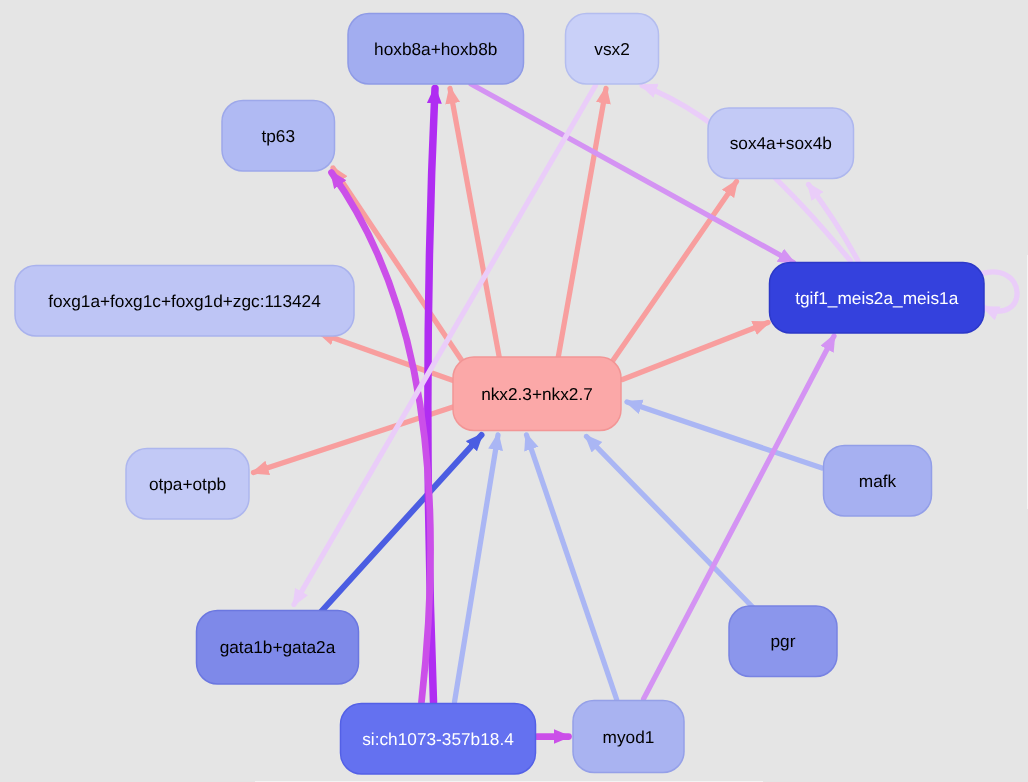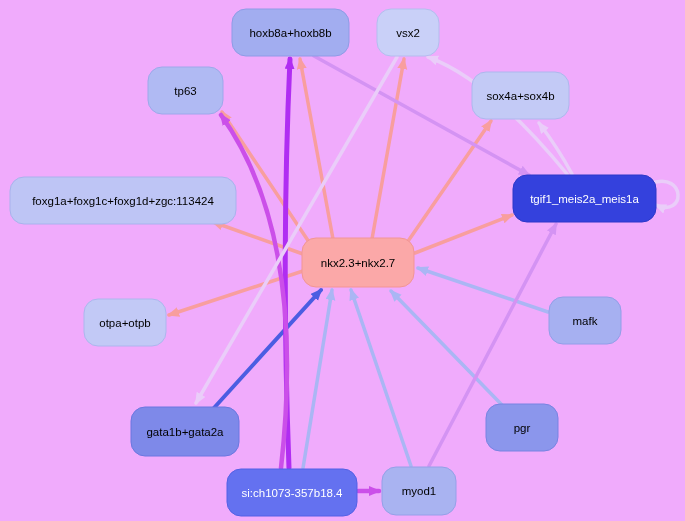--- a/index.html
+++ b/index.html
@@ -1,21 +1,21 @@
 <!DOCTYPE html>
 <html><head>
 <meta charset="utf-8">
 <style>
   html, body { margin: 0; padding: 0; background: #ffffff; }
   body { font-family: "Liberation Sans", sans-serif; }
   #stage {
     position: relative;
     width: 685px;
     height: 521px;
-    background: #f0abfc;
+    background: #e5e5e5;
     overflow: hidden;
   }
   #graph-svg { position: absolute; left: 0; top: 0; }
   .edge { fill: none; }
   .node-rect { }
   .node-label {
     font-family: "Liberation Sans", sans-serif;
     font-size: 11.5px;
     text-anchor: middle;
     dominant-baseline: middle;

